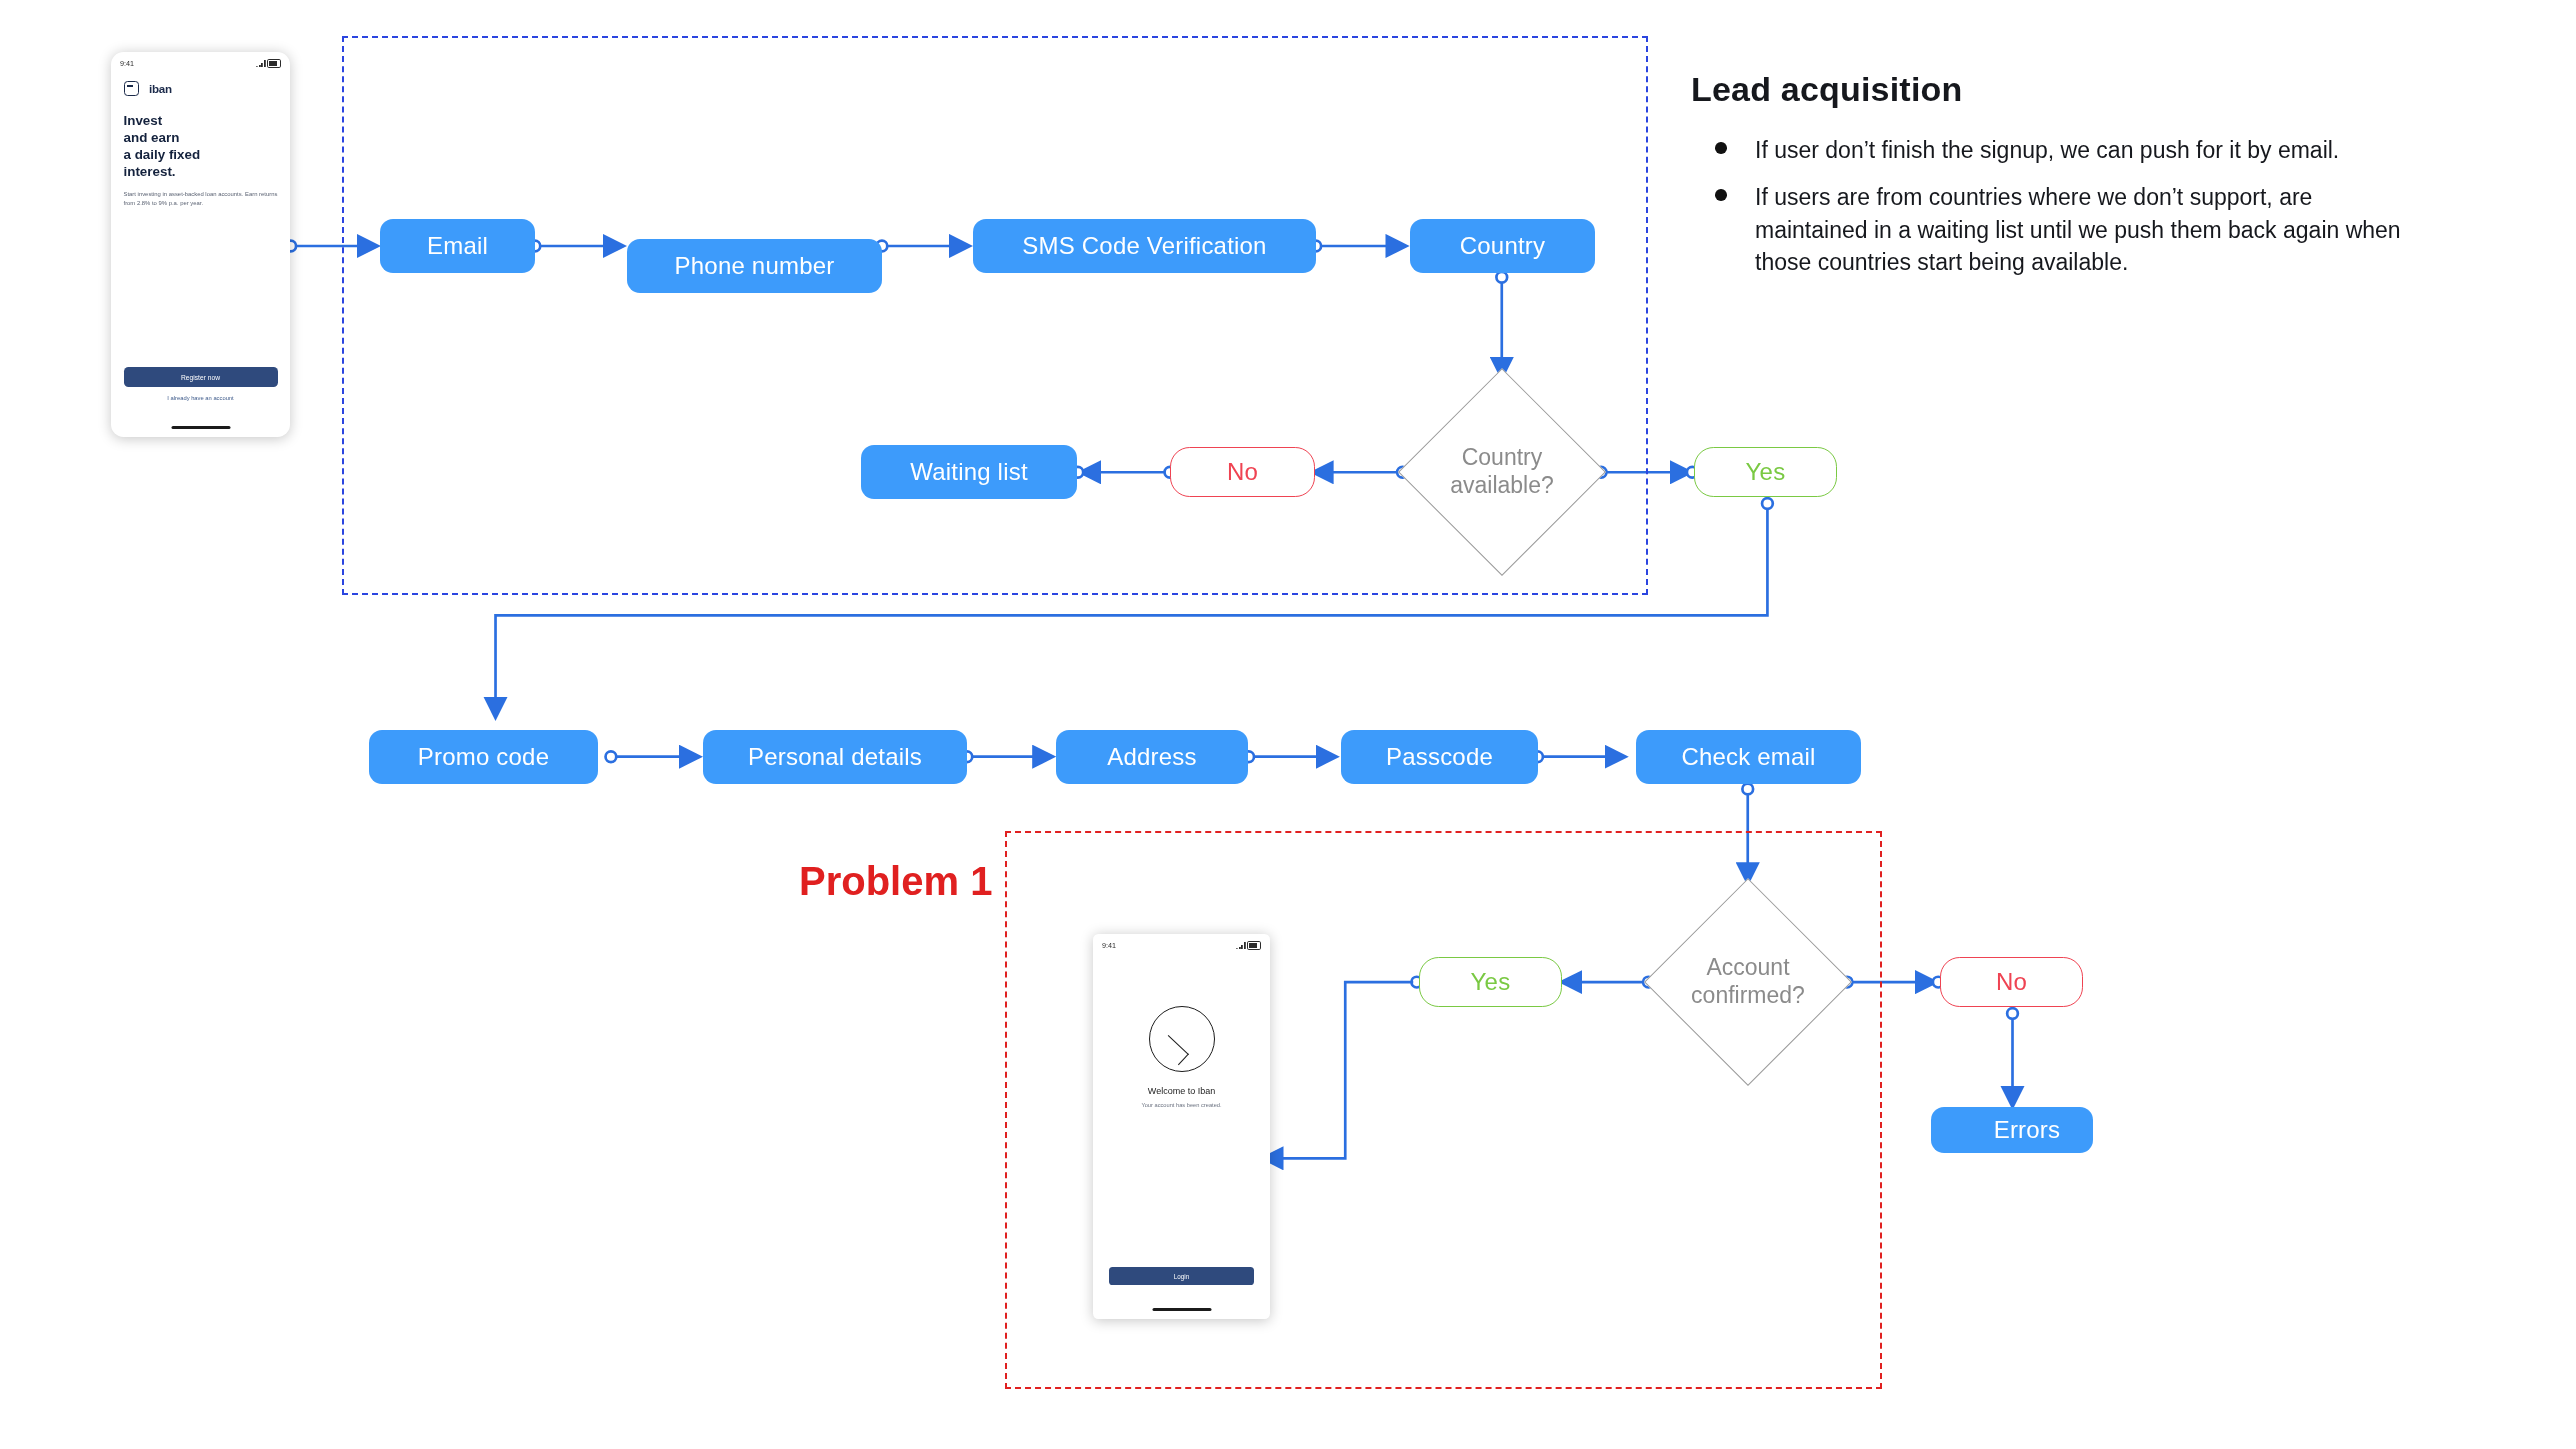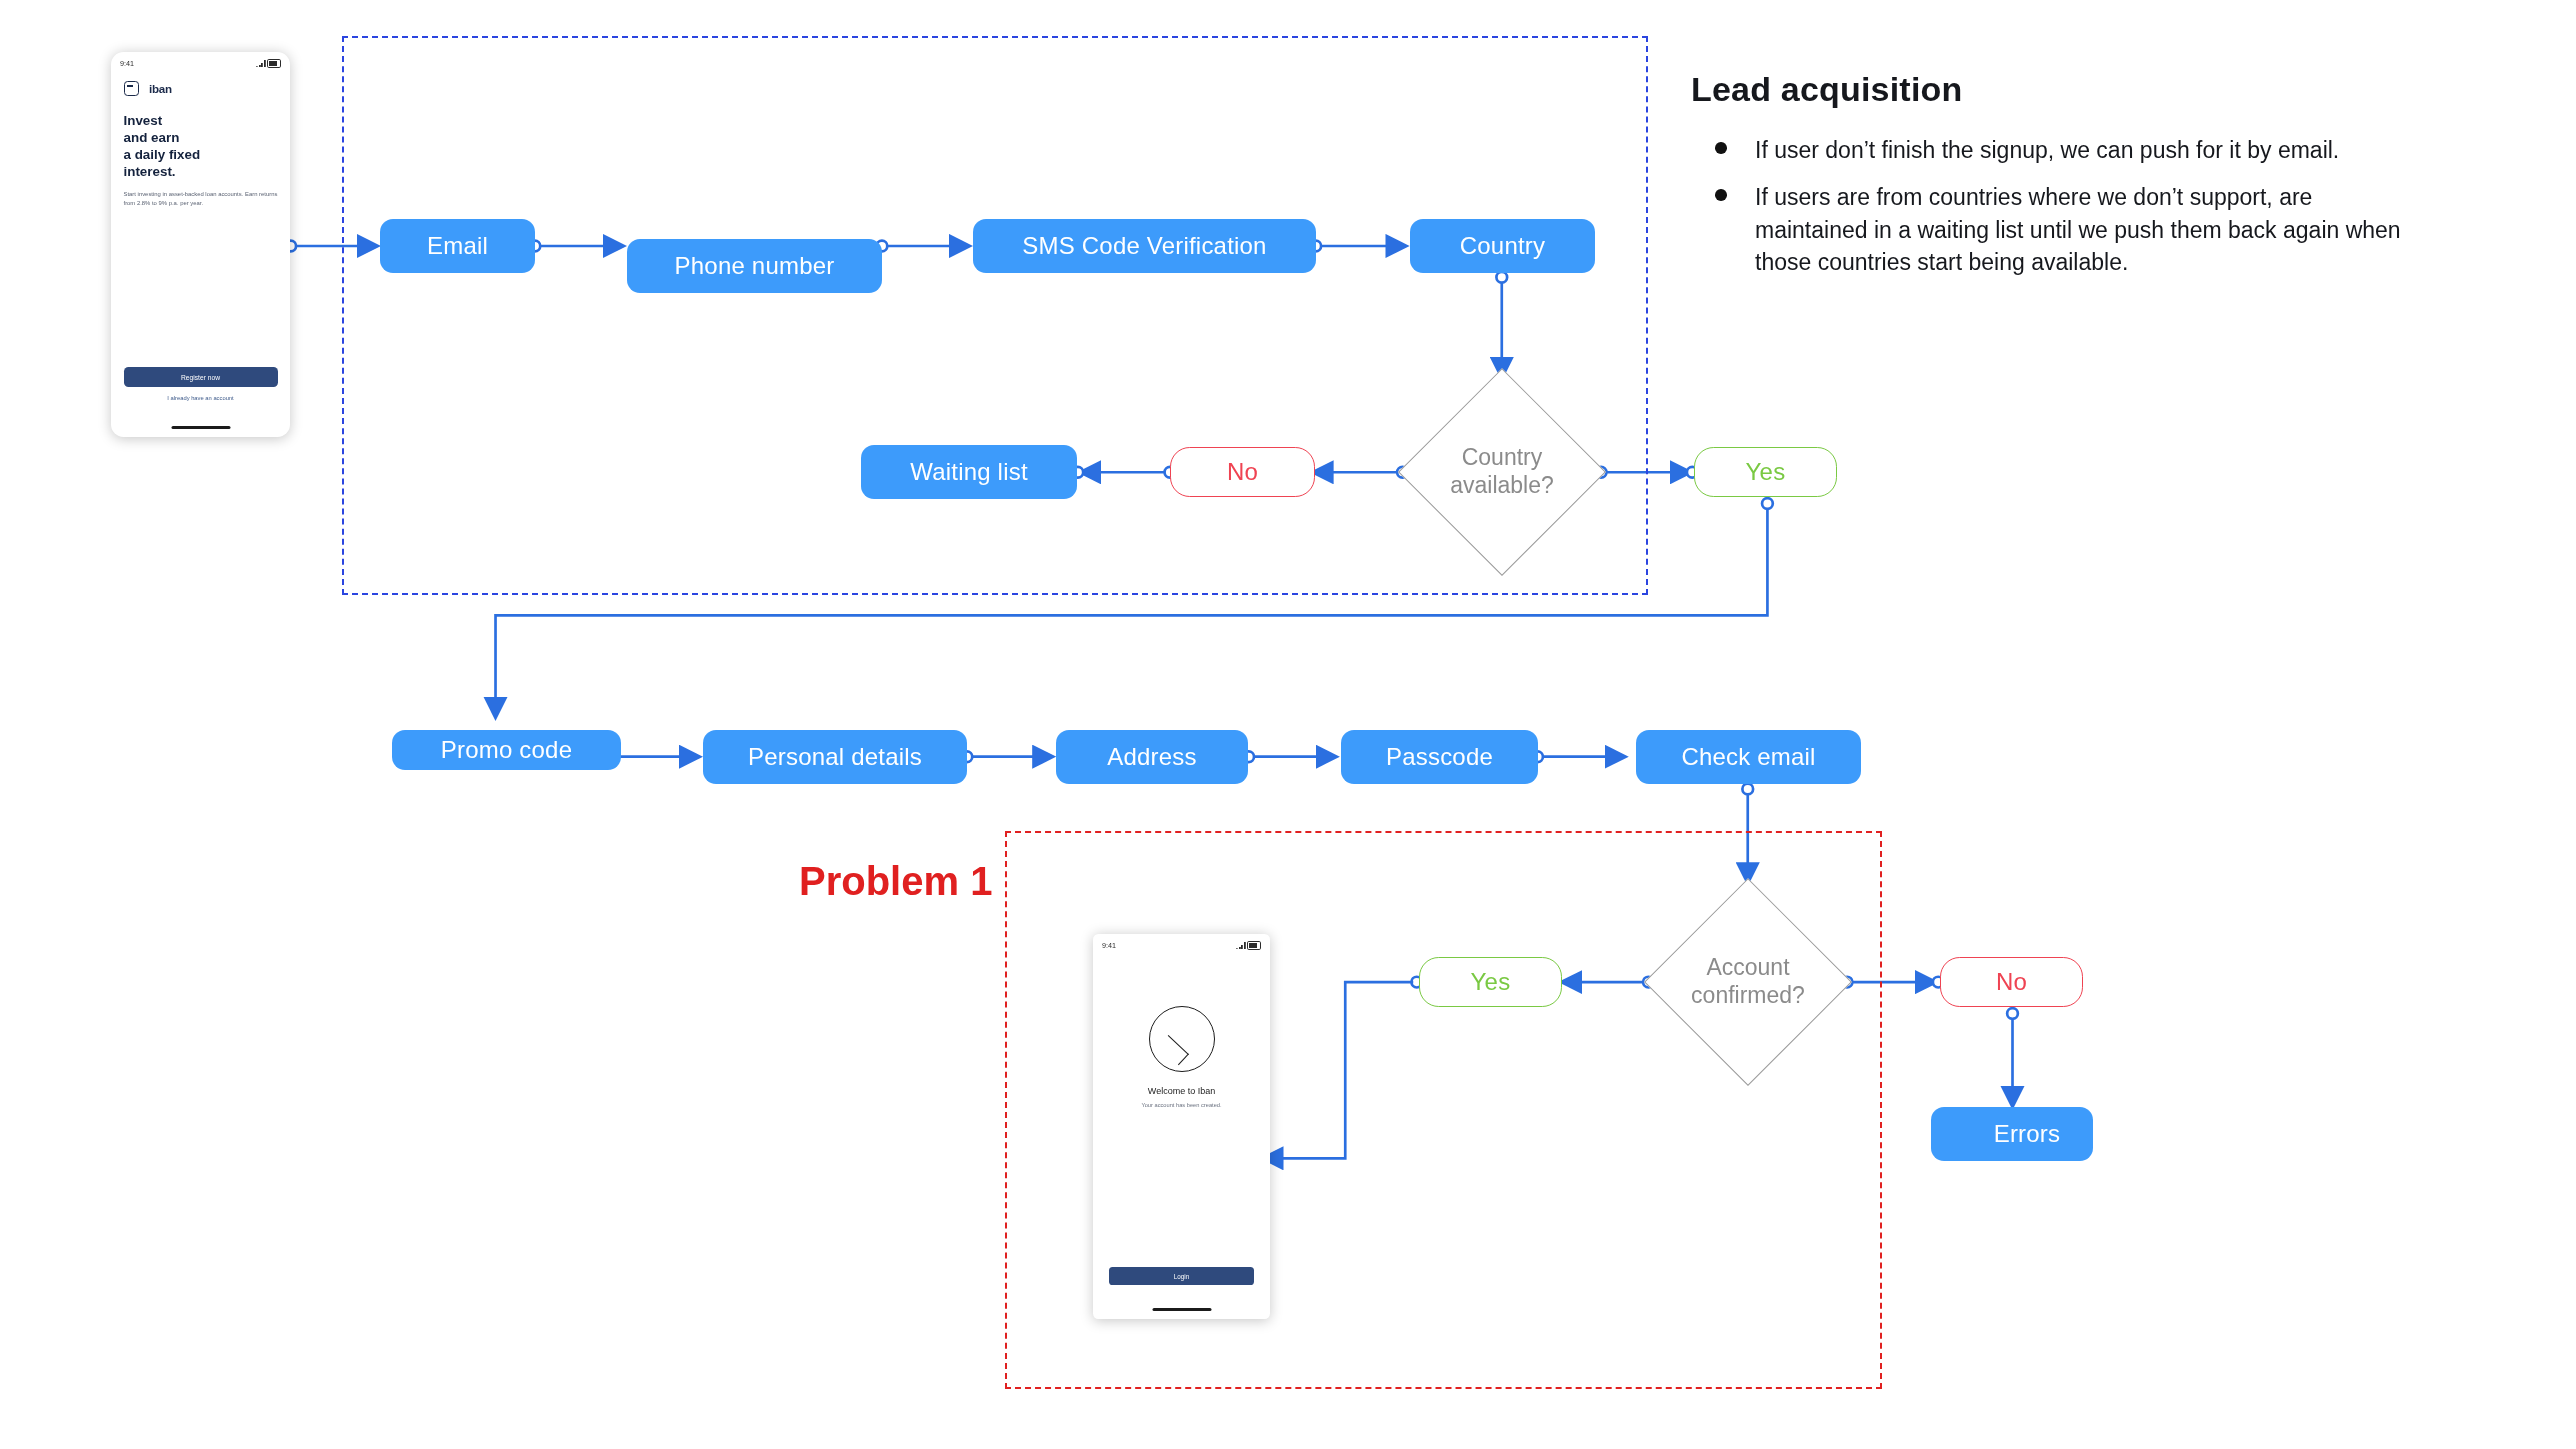--- a/index.html
+++ b/index.html
@@ -405,21 +405,21 @@
   </div>
 
   <div class="node blue" style="left:861px; top:445px; width:216px; height:54px;">
     <span>Waiting list</span>
   </div>
 
   <div class="node yes" style="left:1694px; top:447px; width:143px; height:50px;">
     <span>Yes</span>
   </div>
 
-  <div class="node blue" style="left:392px; top:730px; width:229px; height:40px;text-align:right;">
+  <div class="node blue" style="left:369px; top:730px; width:229px; height:54px;text-align:right;">
     <span>Promo code</span>
   </div>
   <div class="node blue" style="left:703px; top:730px; width:264px; height:54px;">
     <span>Personal details</span>
   </div>
   <div class="node blue" style="left:1056px; top:730px; width:192px; height:54px;">
     <span>Address</span>
   </div>
   <div class="node blue" style="left:1341px; top:730px; width:197px; height:54px;">
     <span>Passcode</span>
@@ -439,21 +439,21 @@
   </div>
 
   <div class="node yes" style="left:1419px; top:957px; width:143px; height:50px;">
     <span>Yes</span>
   </div>
 
   <div class="node no" style="left:1940px; top:957px; width:143px; height:50px;">
     <span>No</span>
   </div>
 
-  <div class="node blue" style="left:1931px; top:1107px; width:162px; height:54px;padding-left:30px;">
+  <div class="node blue" style="left:1931px; top:1107px; width:162px; height:46px;padding-left:30px;">
     <span>Errors</span>
   </div>
 
   <div class="notes">
     <h2>Lead acquisition</h2>
     <ul>
       <li>
         <span class="bullet"></span>
         <span>If user don’t finish the signup, we can push for it by email.</span>
       </li>

